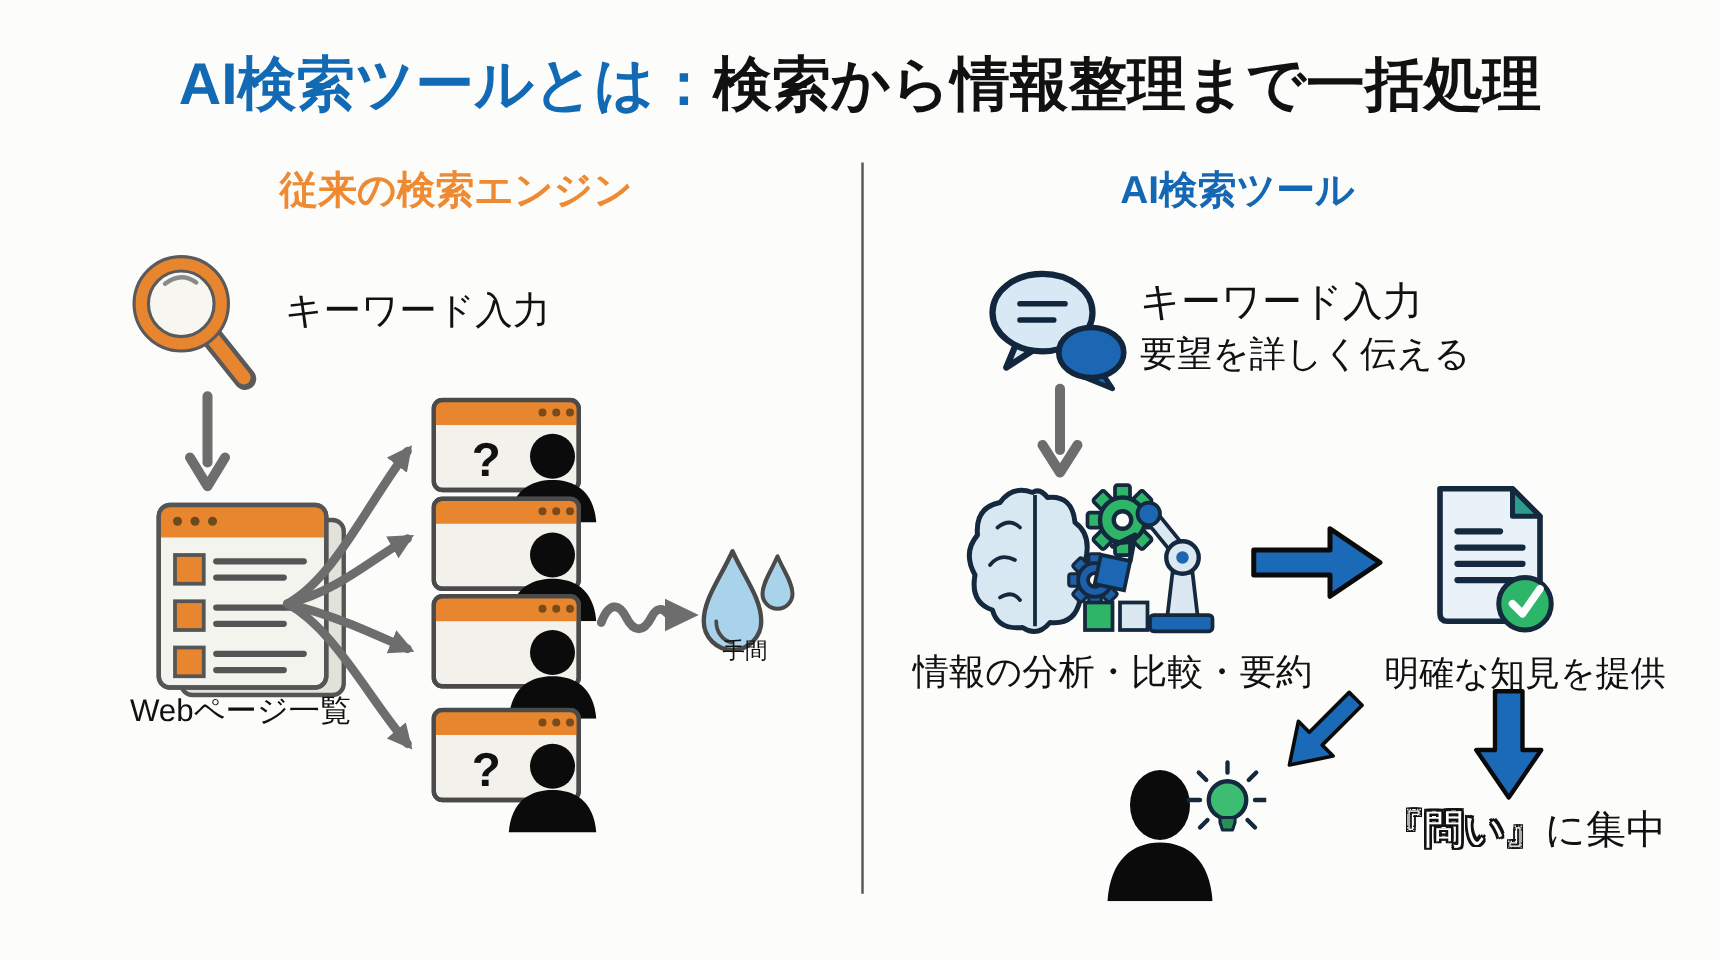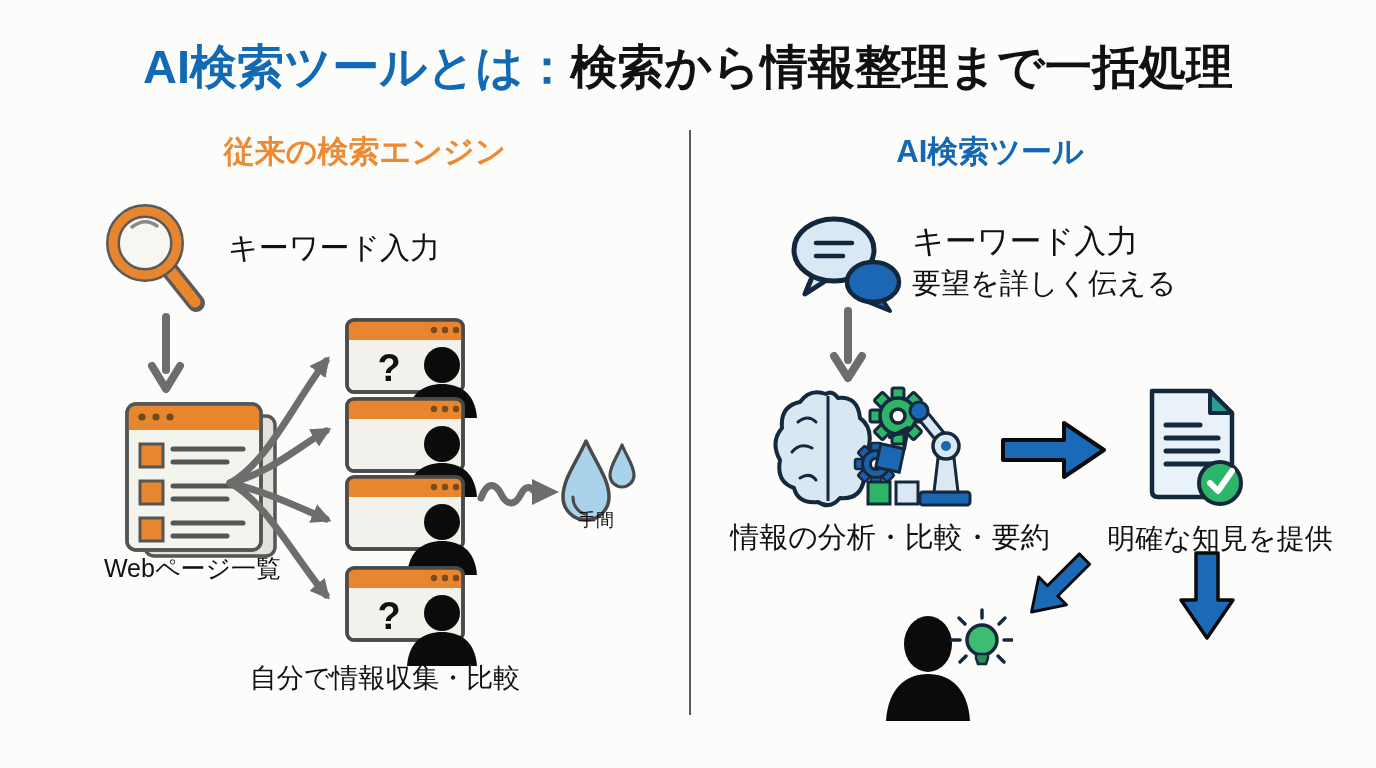--- a/index.html
+++ b/index.html
@@ -140,21 +140,20 @@
     <polygon points="57,11 84,24 57,37" fill="#6d6d6d"></polygon>
   </svg>
 
   <svg class="abs" style="left:555px;top:435px;" width="82" height="100" viewBox="0 0 82 100">
     <path d="M31,6 C21,28 8,44 8,62 a23,23 0 0 0 46,0 C54,44 41,28 31,6 Z" fill="#a9d3ea" stroke="#4a4a4a" stroke-width="3.5" stroke-linejoin="round"></path>
     <path d="M18,62 a15,17 0 0 0 12,17" fill="none" stroke="#4a4a4a" stroke-width="3" stroke-linecap="round"></path>
     <path d="M67,10 C62,22 55,31 55,40 a12,12 0 0 0 24,0 C79,31 72,22 67,10 Z" fill="#a9d3ea" stroke="#4a4a4a" stroke-width="3.2" stroke-linejoin="round"></path>
   </svg>
   <div class="abs lbl center" style="left:545px;top:508px;width:102px;font-size:18px;">手間</div>
 
-  <div class="abs lbl center" style="left:200px;top:660px;width:370px;font-size:27px;">自分で情報収集・比較</div>
 
   <svg class="abs" style="left:785px;top:210px;" width="120" height="104" viewBox="0 0 120 104">
     <path d="M30,60 L20,84 L48,66 Z" fill="#d8e8f5" stroke="#12273d" stroke-width="5" stroke-linejoin="round"></path>
     <ellipse cx="49" cy="40" rx="40" ry="31" fill="#d8e8f5" stroke="#12273d" stroke-width="5"></ellipse>
     <line x1="31" y1="33" x2="67" y2="33" stroke="#12273d" stroke-width="4.5" stroke-linecap="round"></line>
     <line x1="31" y1="46" x2="58" y2="46" stroke="#12273d" stroke-width="4.5" stroke-linecap="round"></line>
     <path d="M95,86 L105,101 L78,90 Z" fill="#1b67b4" stroke="#12273d" stroke-width="4" stroke-linejoin="round"></path>
     <ellipse cx="88" cy="72" rx="26" ry="20" fill="#1b67b4" stroke="#12273d" stroke-width="4.5"></ellipse>
   </svg>
   <div class="abs lbl" style="left:912px;top:220px;font-size:32px;">キーワード入力</div>
@@ -259,14 +258,17 @@
         <line x1="82" y1="34" x2="73" y2="34"></line>
         <line x1="126" y1="34" x2="135" y2="34"></line>
         <line x1="88" y1="50" x2="82" y2="56"></line>
         <line x1="120" y1="50" x2="126" y2="56"></line>
       </g>
       <circle cx="104" cy="34" r="15" fill="#3dbd72" stroke="#14283e" stroke-width="3.5"></circle>
       <path d="M98,48 h12 v4 l-2,6 h-8 l-2,-6 Z" fill="#2a8f55" stroke="#14283e" stroke-width="2.5" stroke-linejoin="round"></path>
     </g>
   </svg>
 
+  <div class="abs lbl center" style="left:1080px;top:642px;width:280px;font-size:32px;">
+    <span class="outline-text">『問い』</span><span>に集中</span>
+  </div>
 
 </div>
 
 </body></html>

